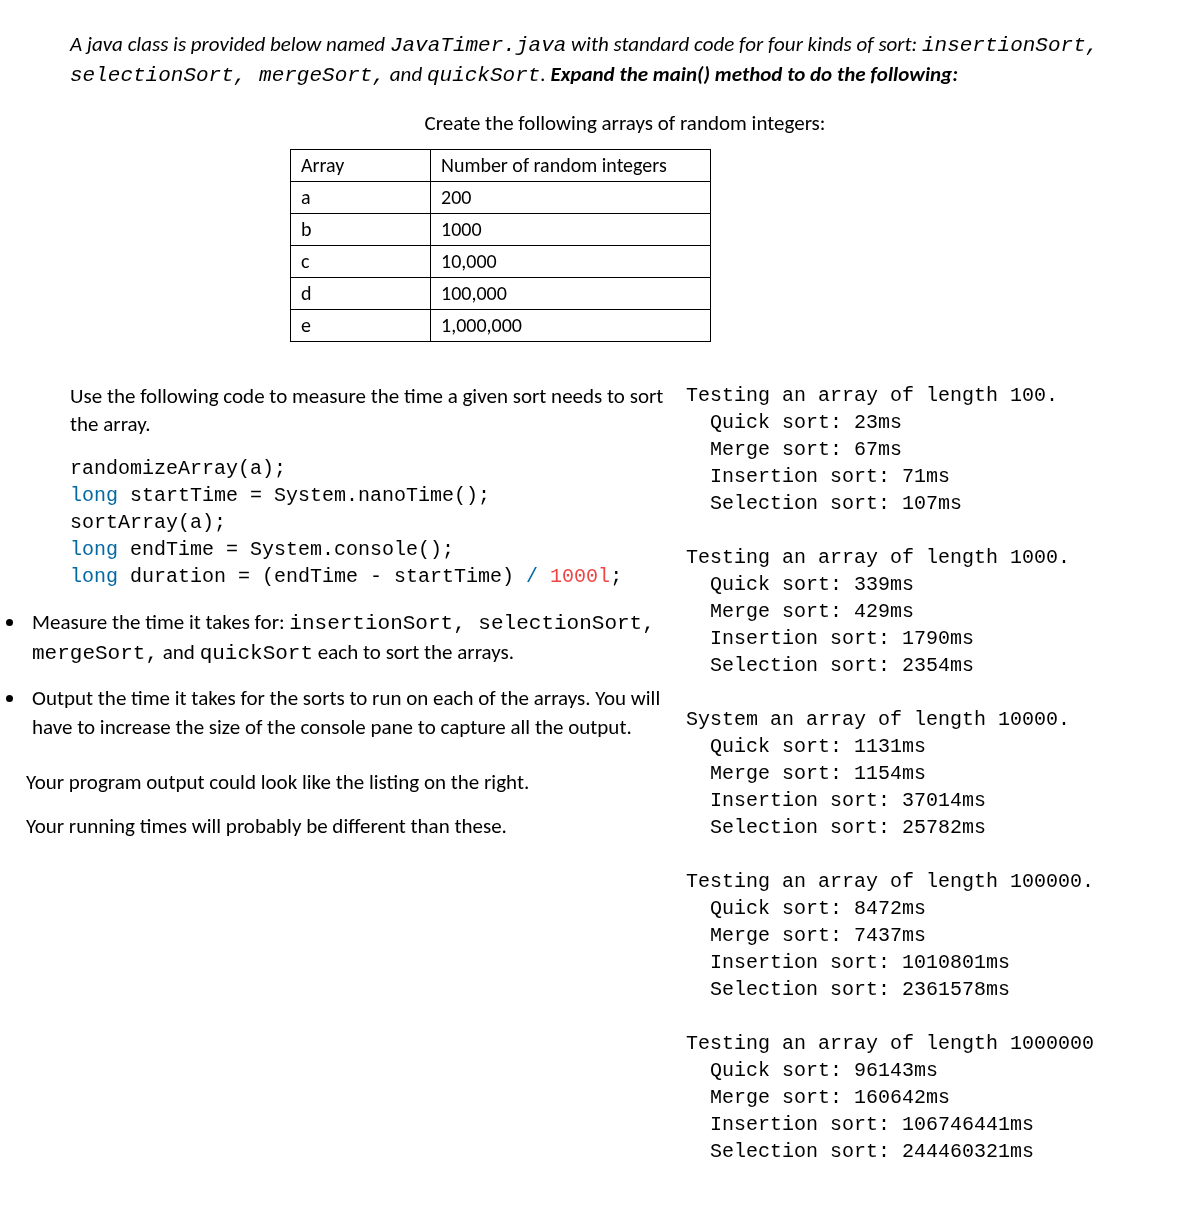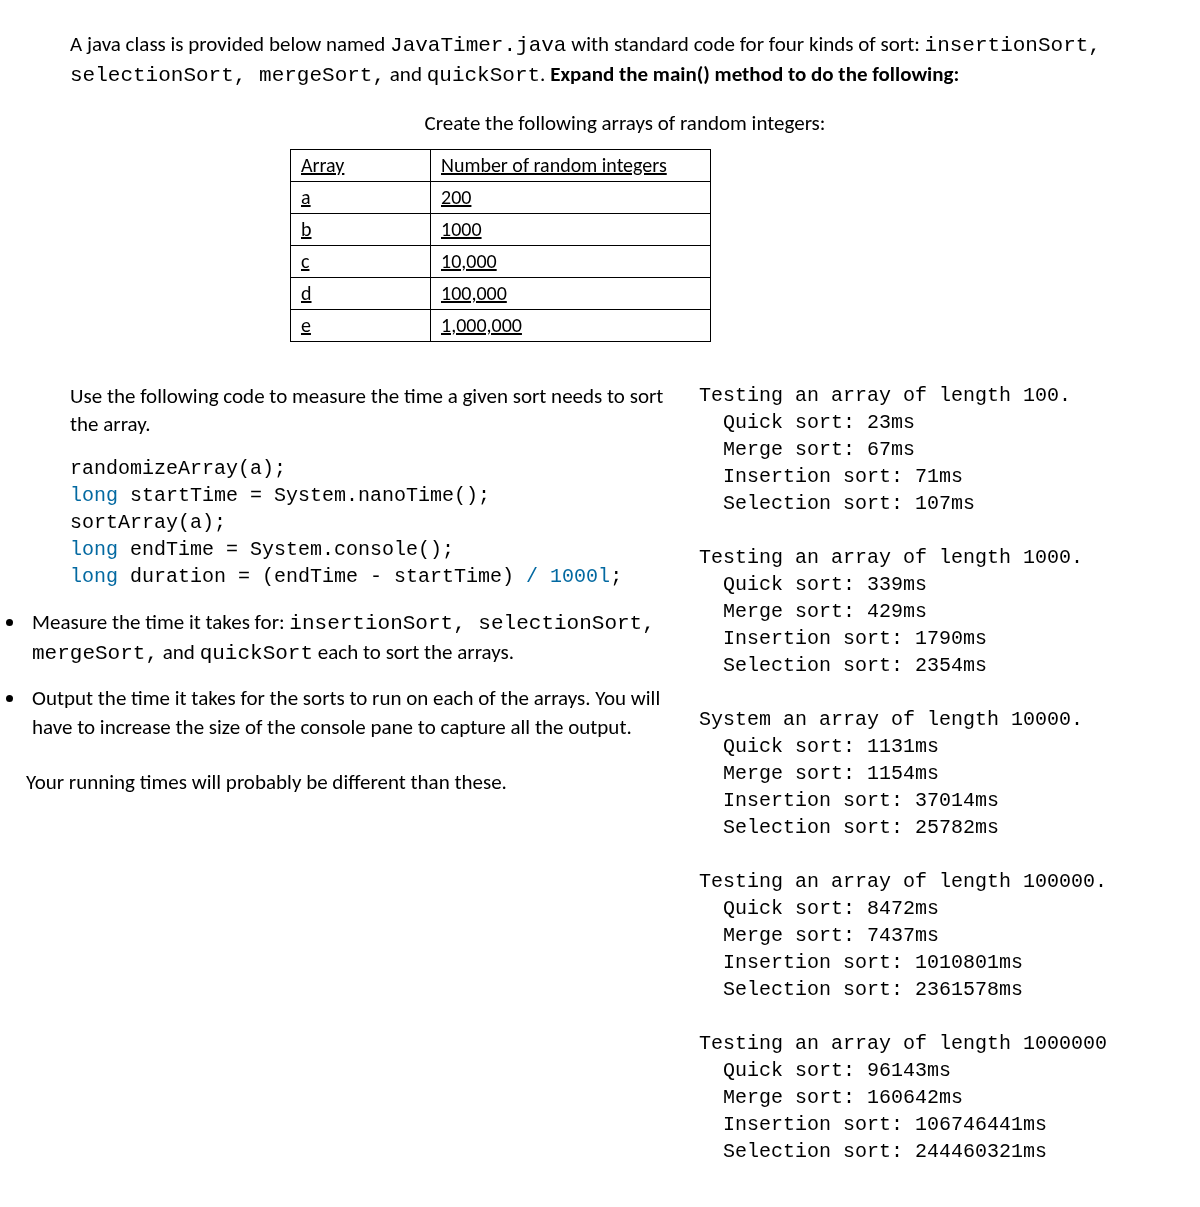--- a/index.html
+++ b/index.html
@@ -6,53 +6,53 @@
   body {
     font-family: Calibri, "Segoe UI", Arial, sans-serif;
     font-size: 21px;
     color: #000;
     background: #fff;
     margin: 0;
     padding: 30px 20px 30px 70px;
     width: 1200px;
     line-height: 1.35;
   }
-  .intro { margin-bottom: 18px; }
+  .intro { margin-bottom: 18px; font-style: italic; }
   .code-inline { font-family: Consolas, "Courier New", monospace; }
   .bold { font-weight: bold; }
-  .table-wrap { margin: 8px 0 40px 220px; text-decoration: underline; }
+  .table-wrap { margin: 8px 0 40px 220px; }
   table { border-collapse: collapse; }
   td, th { border: 1px solid #000; padding: 2px 10px; font-weight: normal; text-align: left; font-size: 20px; }
   th { font-size: 20px; }
   .narrow { width: 140px; }
   .wide { width: 280px; }
 
   .two-col {
     display: flex;
-    gap: 29px;
+    gap: 16px;
     align-items: flex-start;
   }
   .left-col { flex: 0 0 600px; }
   .right-col {
     flex: 1;
     font-family: Consolas, "Courier New", monospace;
     font-size: 20px;
     white-space: pre;
     line-height: 1.35;
   }
 
   .code-block {
     font-family: Consolas, "Courier New", monospace;
     font-size: 20px;
     line-height: 1.35;
     margin: 10px 0 18px 0;
     white-space: pre;
   }
   .kw-blue { color: #0369a1; }
-  .kw-orange { color: #0369a1; }
+  .kw-orange { color: #ef4444; }
 
   ul.outer { list-style: disc; padding-left: 0; margin: 0 0 27px -44px; }
   ul.outer > li { margin-bottom: 16px; padding-left: 6px; }
   ul.inner { list-style: circle; padding-left: 58px; margin: 10px 0 0 0; }
   ul.inner > li { margin-bottom: 10px; }
 
   .para { margin: 0 0 16px 0; }
   .para-tight { margin: 0 0 12px 0; text-align: center; }
   .nomar { margin-left: -44px; }
 </style>
@@ -107,20 +107,21 @@
 <span class="kw-blue">long</span><span> endTime = System.console();</span>
 <span class="kw-blue">long</span><span> duration = (endTime - startTime) </span><span class="kw-blue">/</span><span class="kw-orange"> 1000l</span><span>;</span></div>
 
     <ul class="outer">
       <li>
         <span>Measure the time it takes for: </span><span class="code-inline">insertionSort, selectionSort, mergeSort,</span><span> and </span><span class="code-inline">quickSort</span><span> each to sort the arrays.</span>
       </li>
       <li>Output the time it takes for the sorts to run on each of the arrays. You will have to increase the size of the console pane to capture all the output.</li>
     </ul>
 
+    <div class="para nomar">Your program output could look like the listing on the right.</div>
     <div class="para nomar">Your running times will probably be different than these.</div>
 
   </div>
 
   <div class="right-col"><span>Testing an array of length 100.</span>
 <span>  Quick sort: 23ms</span>
 <span>  Merge sort: 67ms</span>
 <span>  Insertion sort: 71ms</span>
 <span>  Selection sort: 107ms</span>
 <span></span>

